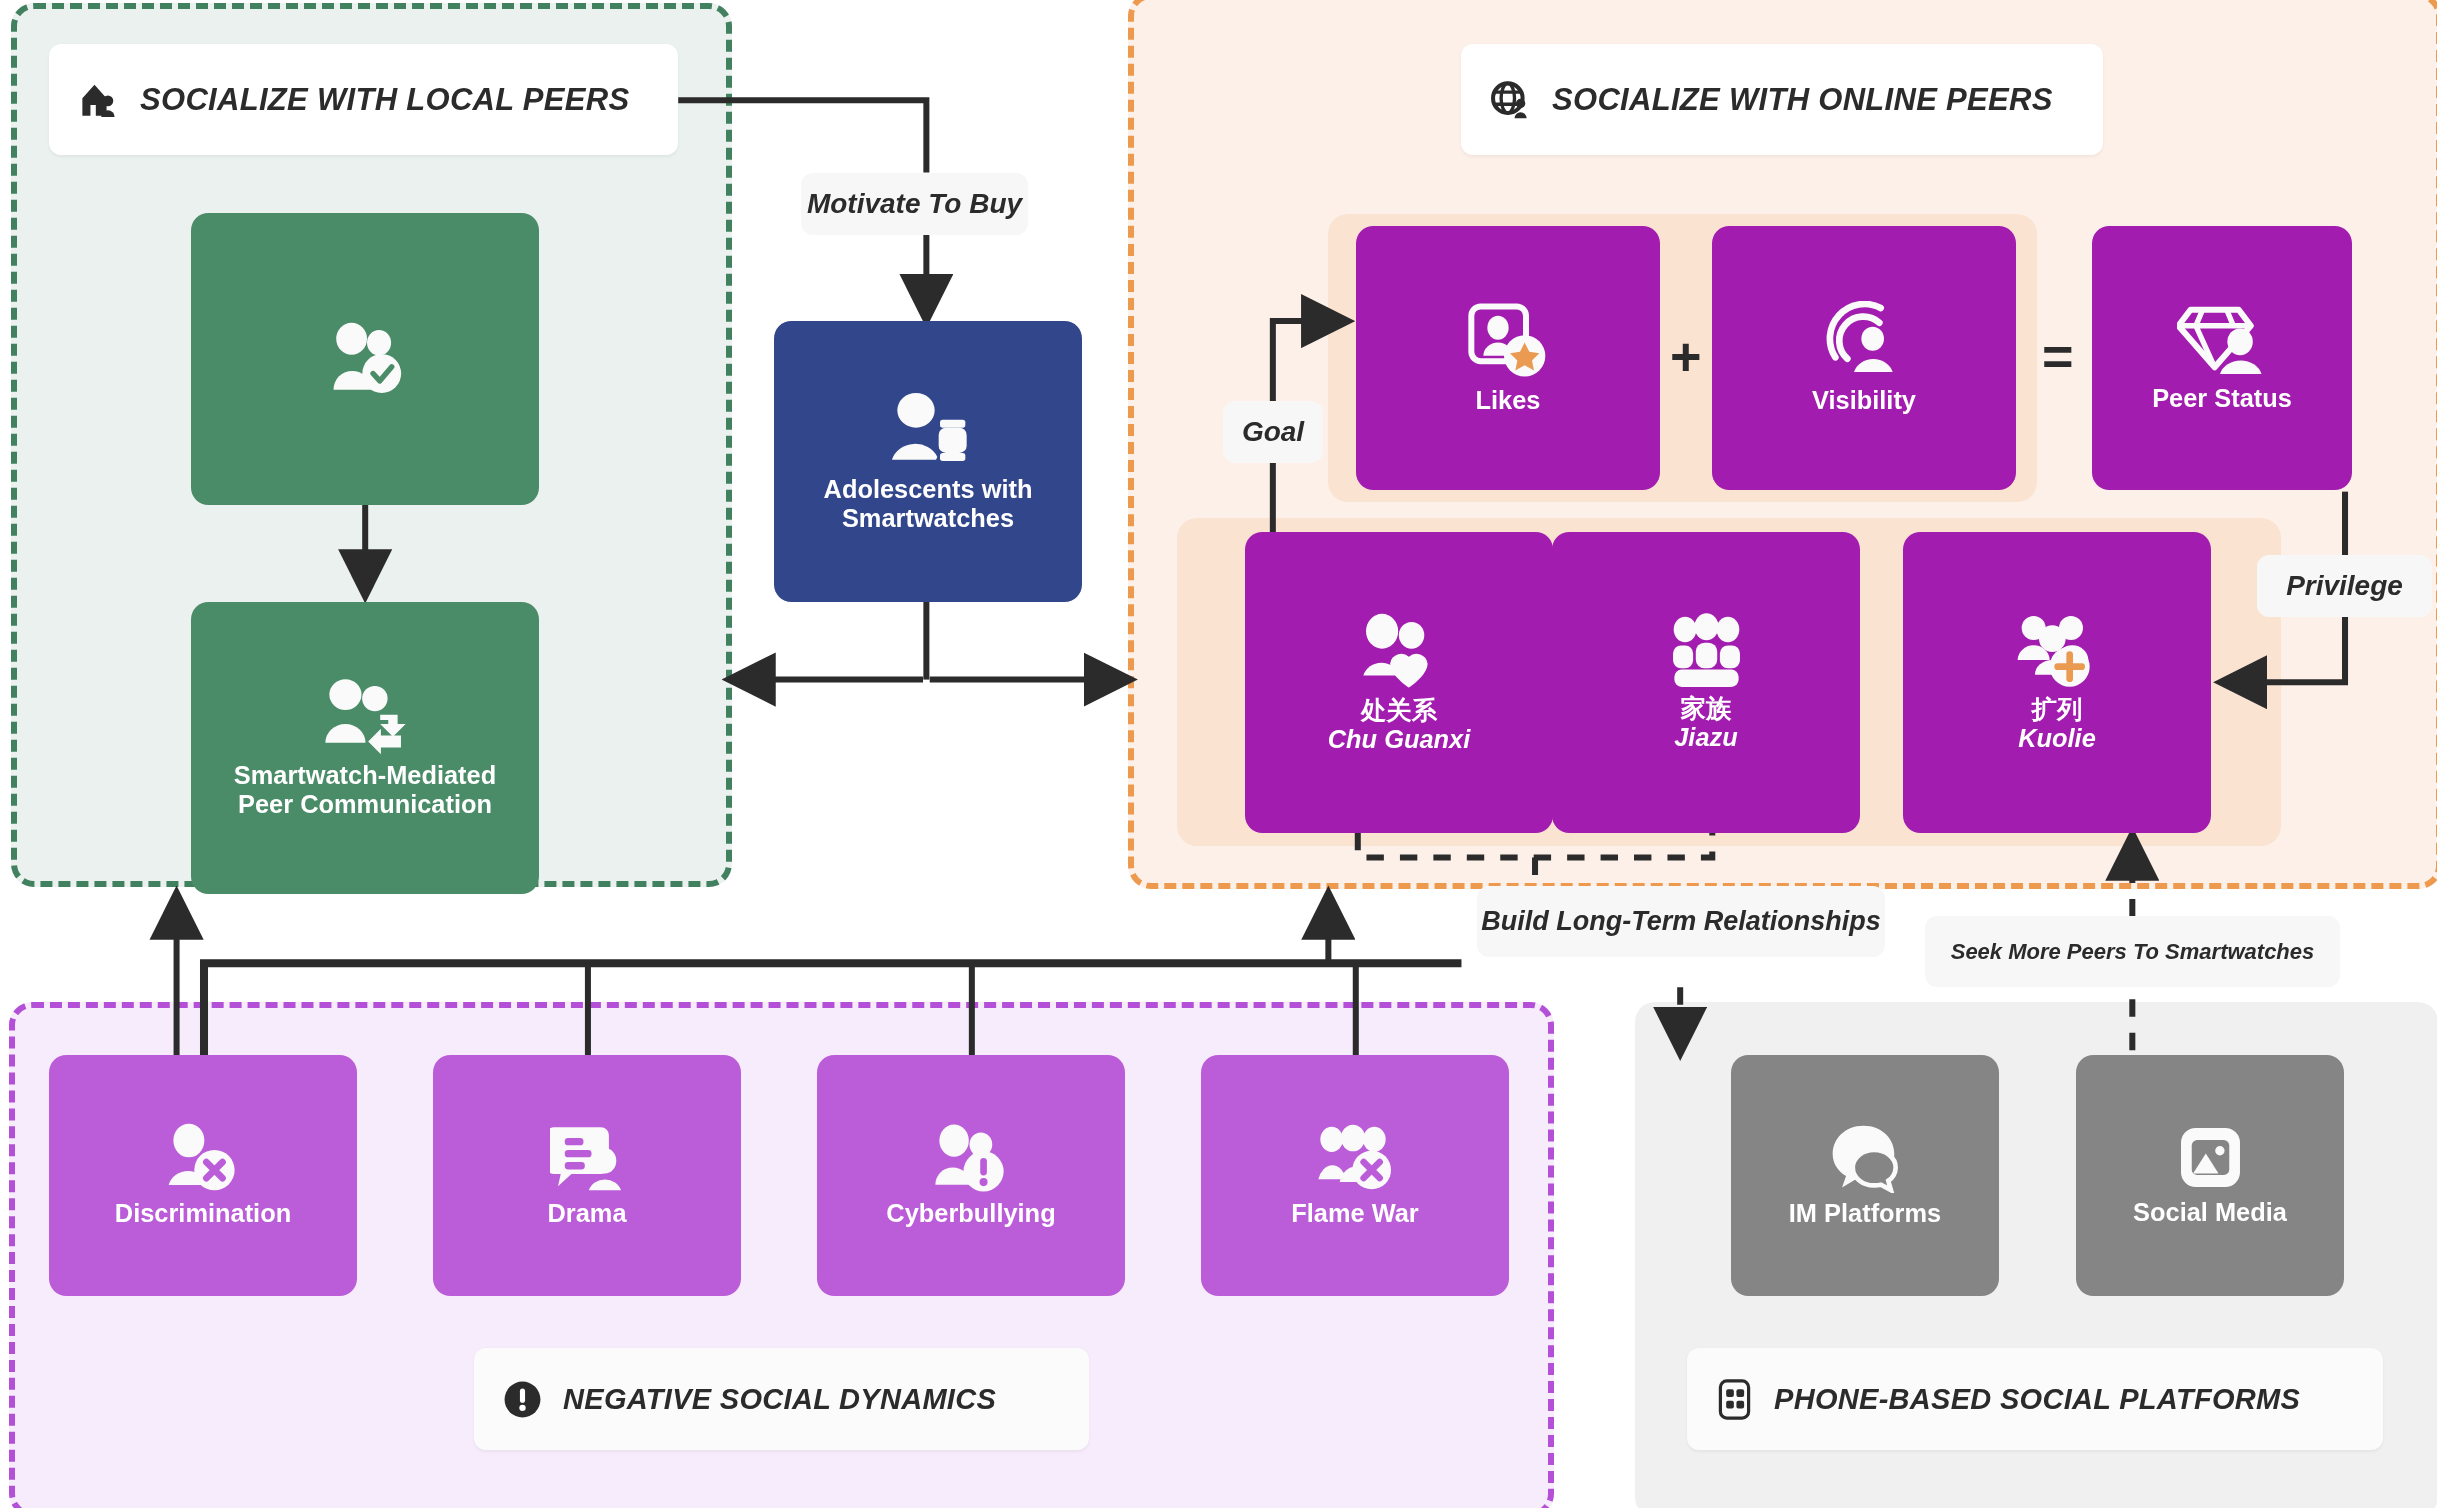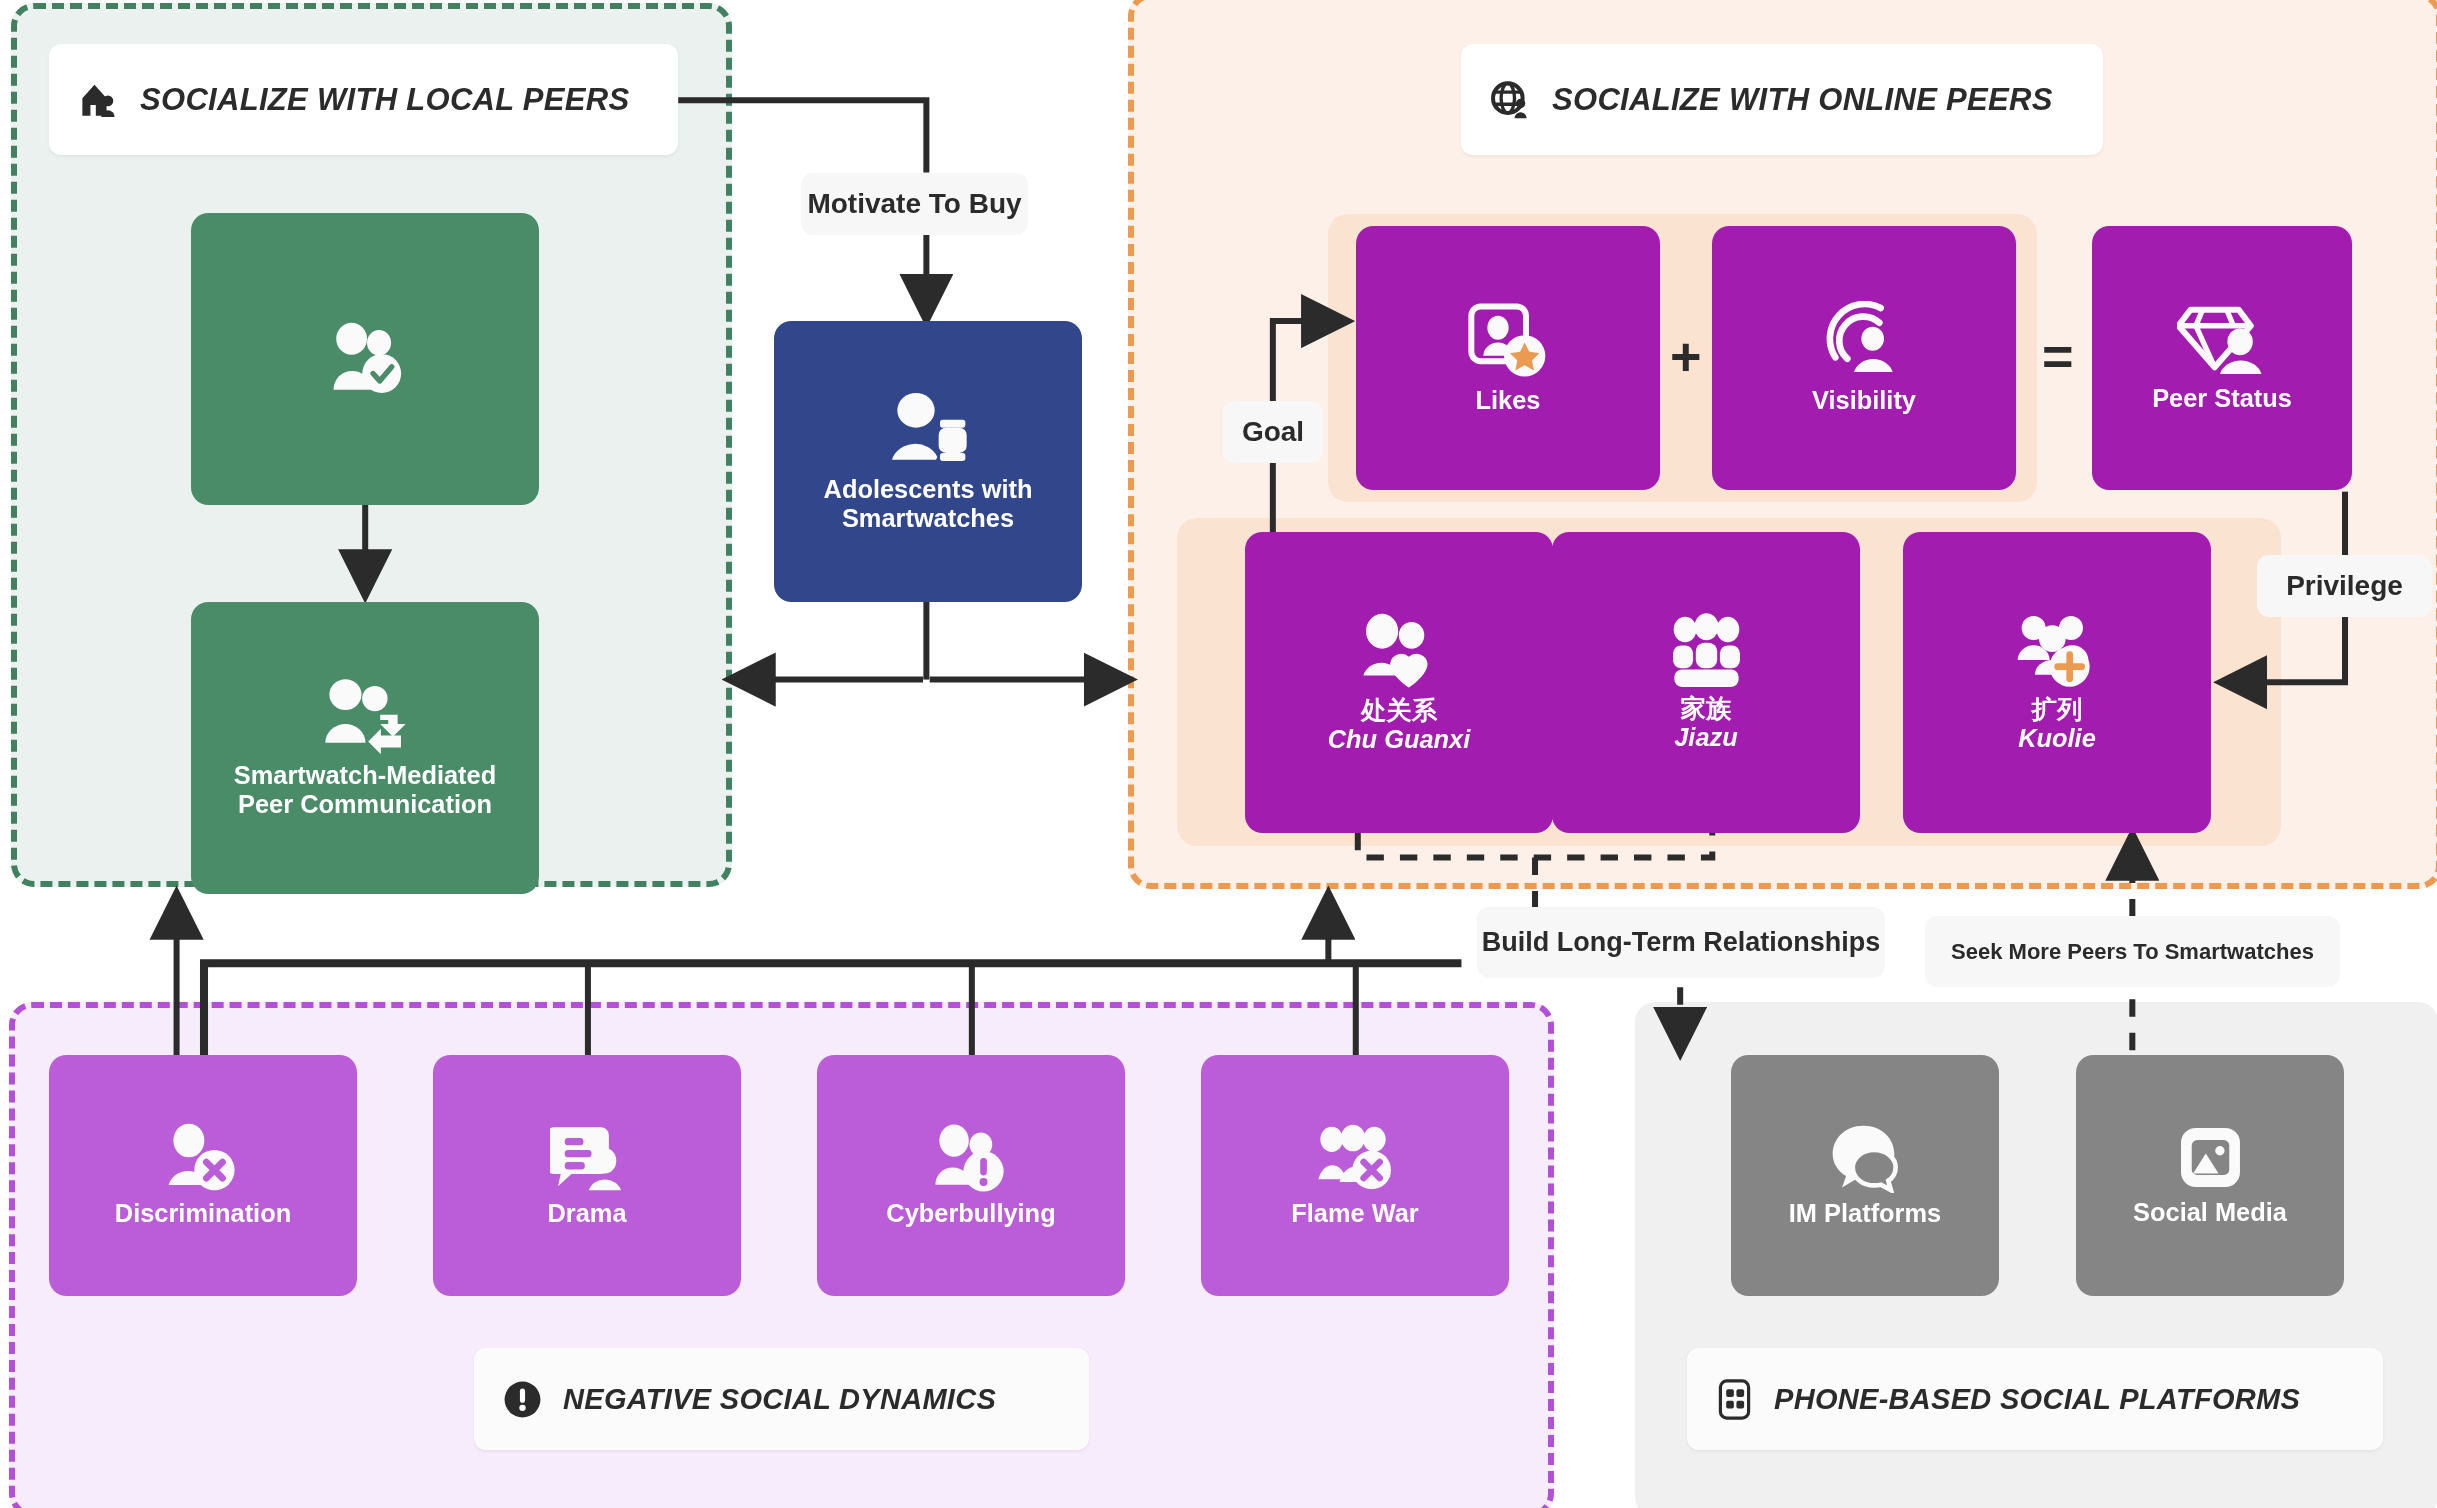--- a/index.html
+++ b/index.html
@@ -85,27 +85,27 @@
   #card-flame     { left:1201px; top:1055px; width:308px; height:241px; font-size:25.4px; }
 
   
   #card-im      { left:1731px; top:1055px; width:268px; height:241px; font-size:25.4px; }
   #card-social  { left:2076px; top:1055px; width:268px; height:241px; font-size:25.4px; }
 
   
   .edge-label {
     position:absolute; background:#f7f7f7; border-radius:12px;
     display:flex; align-items:center; justify-content:center;
-    font-weight:bold; color:#2b2b2b;
+    font-style:italic; font-weight:bold; color:#2b2b2b;
     white-space:nowrap; padding:0 17.4px;
   }
   #lbl-motivate  { left:801px; top:173px;  width:227px; height:62px;  font-size:28px; }
   #lbl-goal      { left:1223px; top:401px;  width:100px; height:62px;  font-size:28px; }
   #lbl-privilege { left:2257px; top:555px;  width:175px; height:62px;  font-size:28px; }
-  #lbl-build     { left:1477px; top:907px; width:408px; height:71px; font-size:27px; }
+  #lbl-build     { left:1477px; top:886px; width:408px; height:71px; font-size:27px; }
   #lbl-seek      { left:1925px; top:916px; width:415px; height:71px; font-size:22px; }
 
   
   #wires { position:absolute; inset:0; width:2438px; height:1509px; pointer-events:none; }
 
   
   .op {
     position:absolute; color:#2b2b2b; font-weight:bold;
     font-size:54px; line-height:1;
   }

